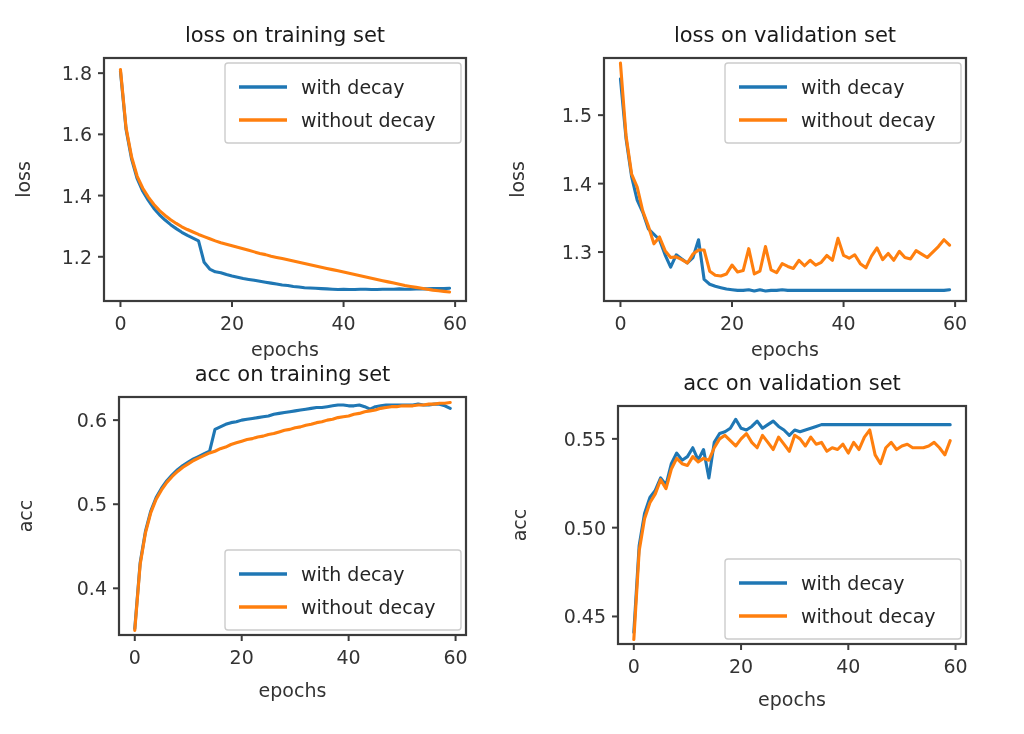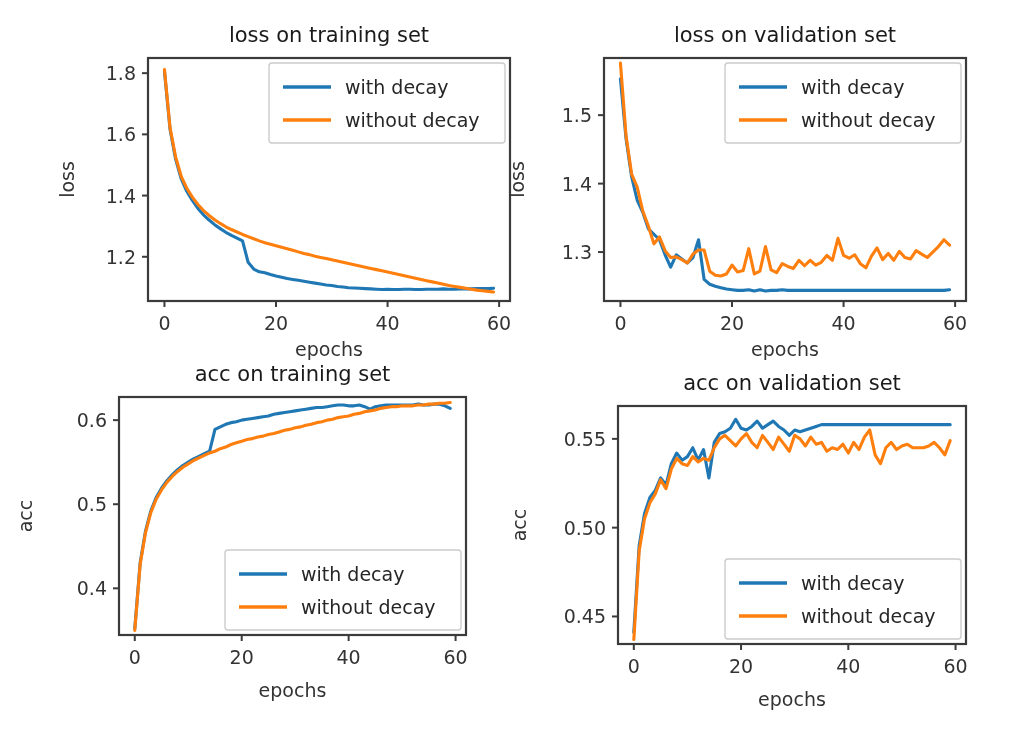--- a/index.html
+++ b/index.html
@@ -74,21 +74,21 @@
   }
   .legend-swatch {
     stroke-width: 3.4;
     stroke-linecap: butt;
   }
 </style>
 </head>
 <body>
 
 <div id="figure">
-  <div class="panel" style="left:0px; top:0px;padding-left:44px;">
+  <div class="panel" style="left:0px; top:0px;">
     <svg class="panel-svg" width="512" height="367">
         <text x="285" y="42" class="title-text">loss on training set</text>
         <rect x="104" y="58" width="362" height="243" class="spine"></rect>
         <line x1="120.45454545454545" y1="301" x2="120.45454545454545" y2="307" class="tickmark"></line>
         <text x="120.45454545454545" y="330" class="tick-text xtick-text">0</text>
         <line x1="232.01078582434513" y1="301" x2="232.01078582434513" y2="307" class="tickmark"></line>
         <text x="232.01078582434513" y="330" class="tick-text xtick-text">20</text>
         <line x1="343.5670261941449" y1="301" x2="343.5670261941449" y2="307" class="tickmark"></line>
         <text x="343.5670261941449" y="330" class="tick-text xtick-text">40</text>
         <line x1="455.1232665639445" y1="301" x2="455.1232665639445" y2="307" class="tickmark"></line>

